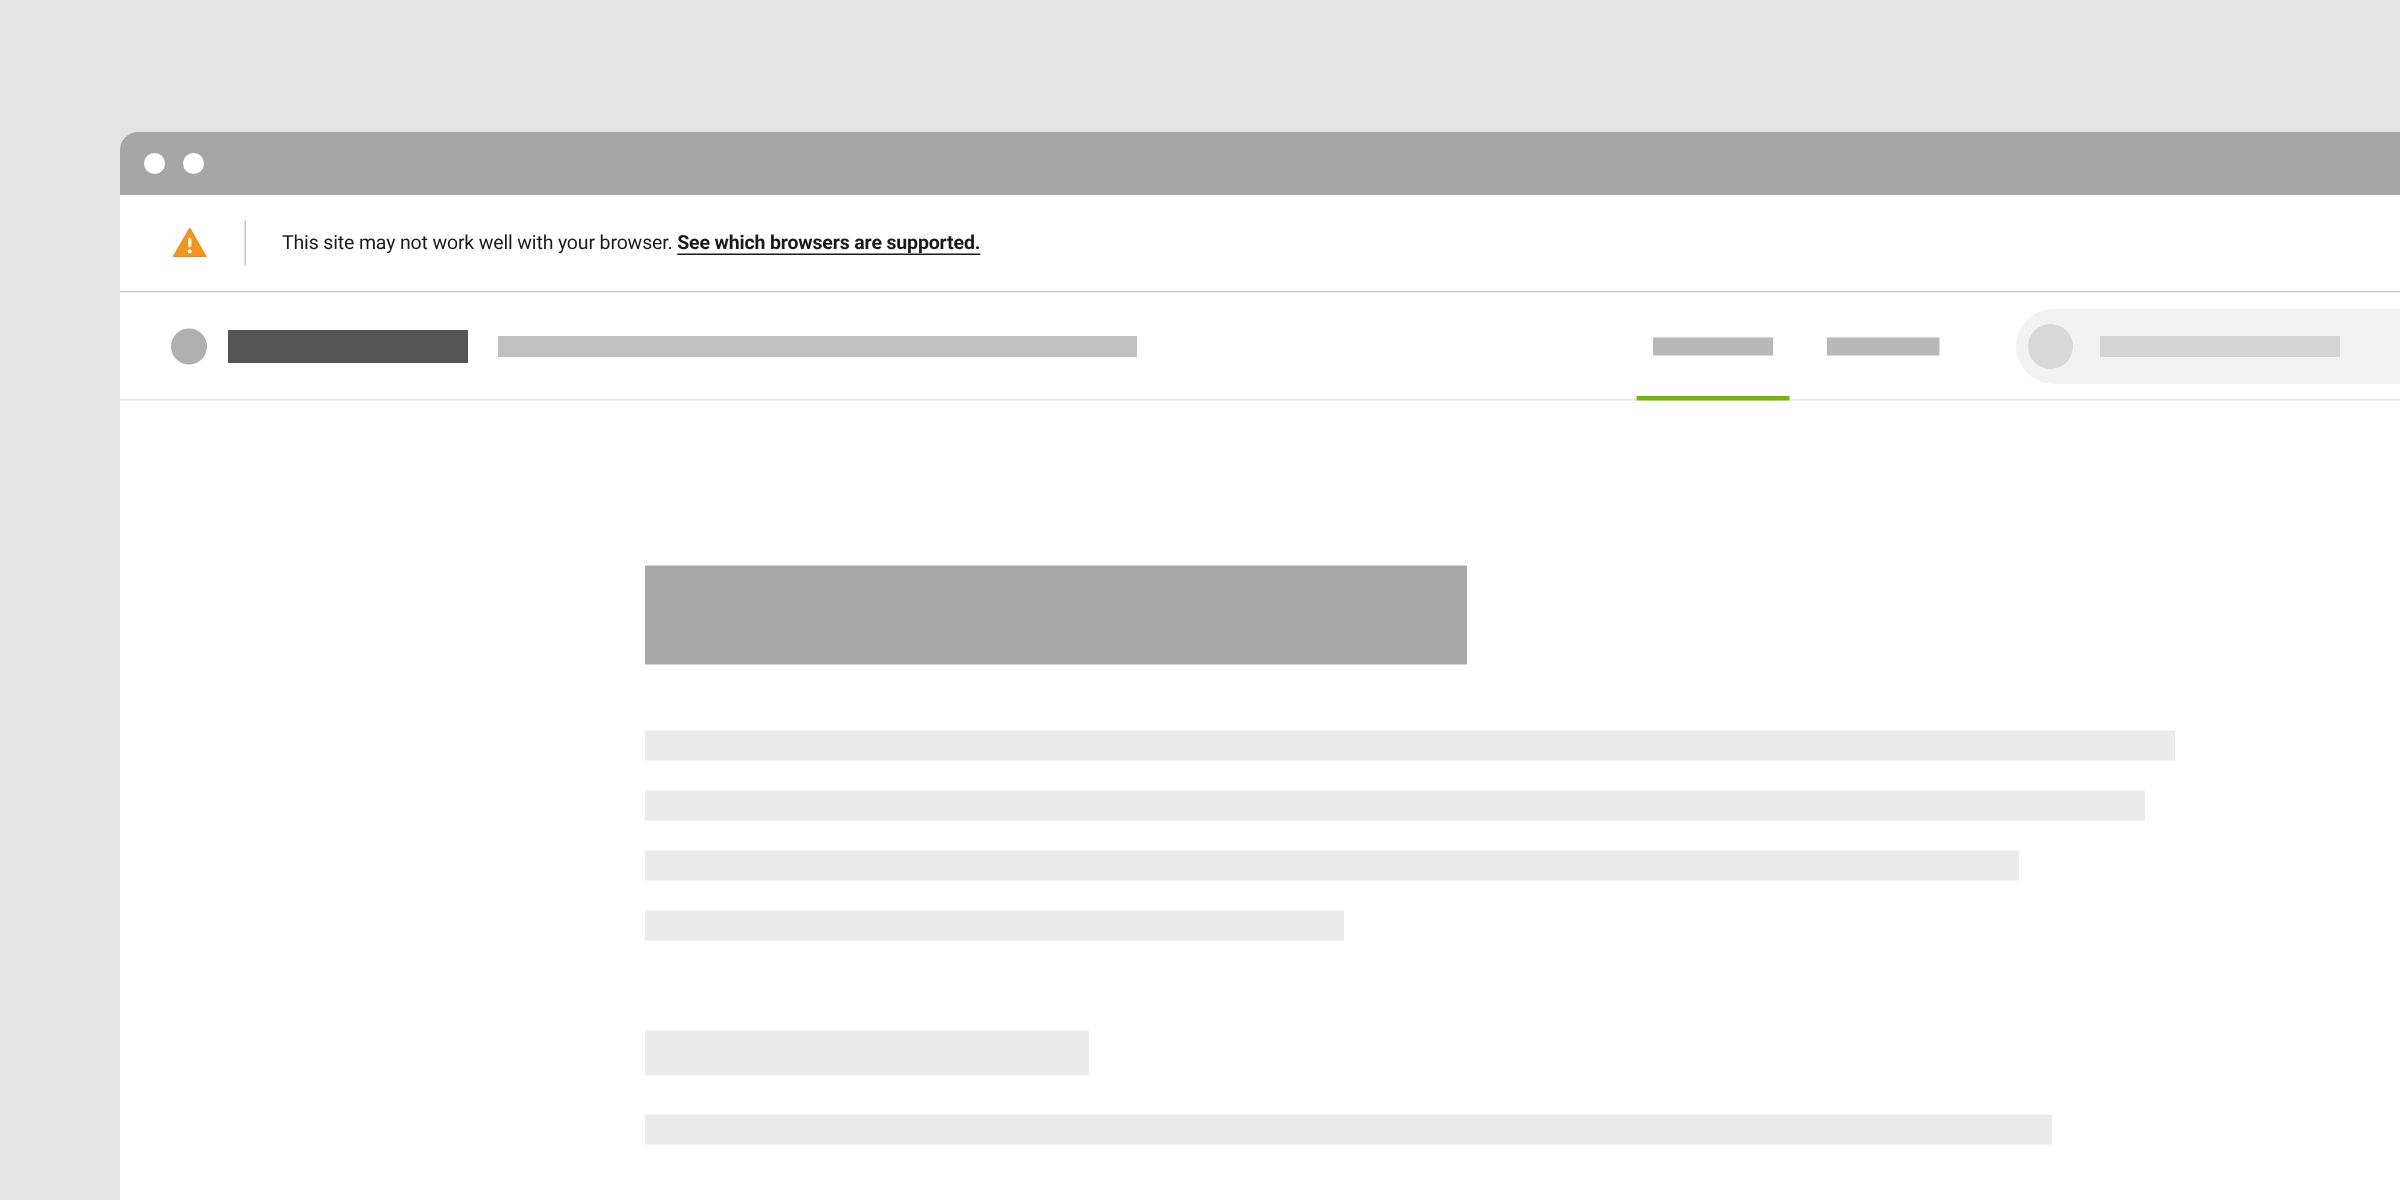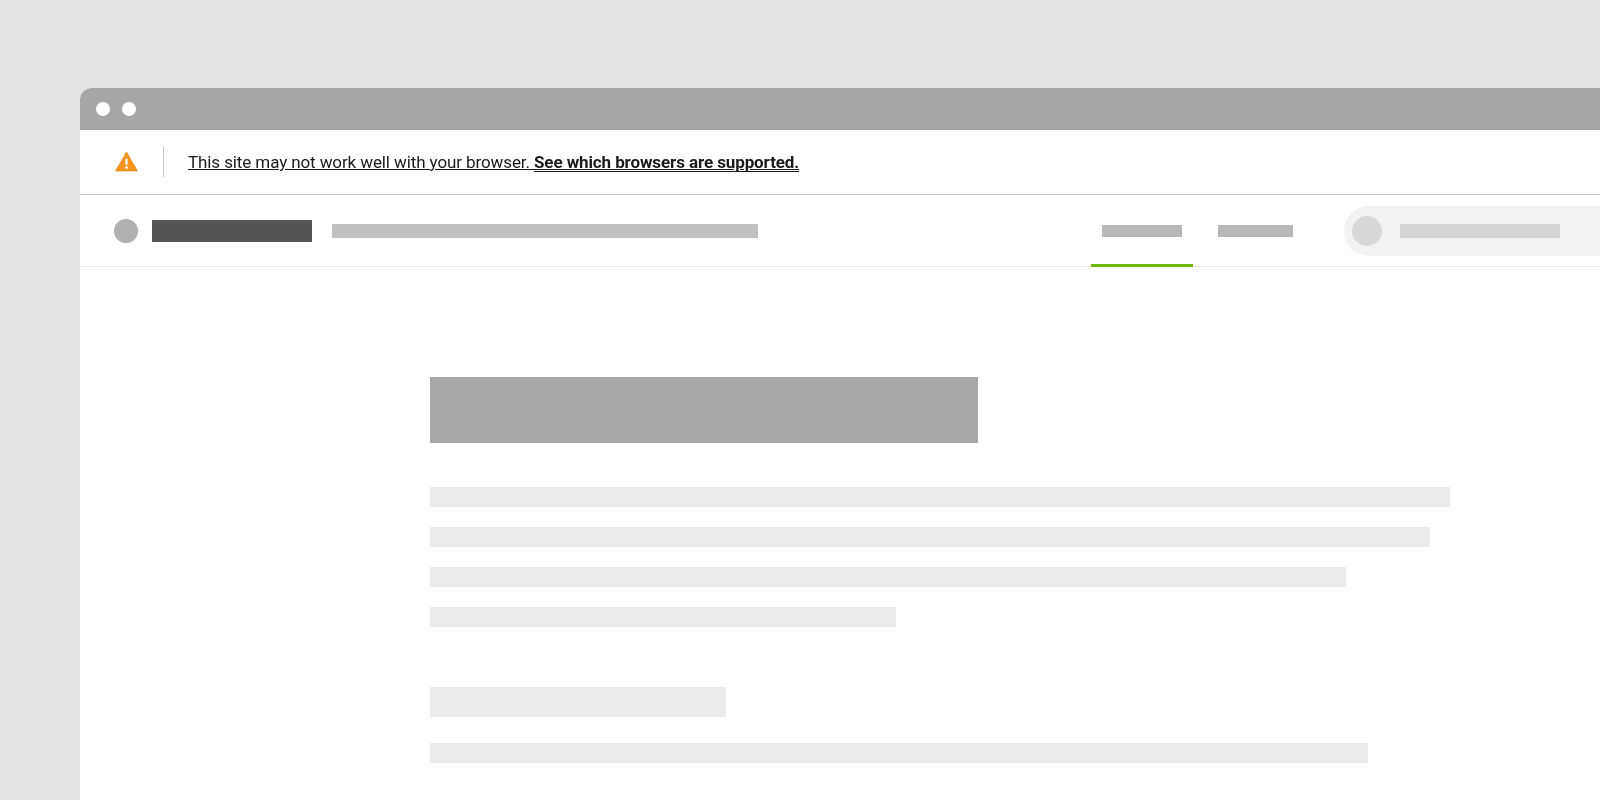--- a/index.html
+++ b/index.html
@@ -50,24 +50,23 @@
   display: flex;
   align-items: center;
   justify-content: center;
 }
 .alert-divider {
   width: 1px;
   height: 30px;
   background: #c6c6c6;
 }
 .alert-text {
-  font-size: 17px;
+  font-size: 13px;
   color: #1a1a1a;
   letter-spacing: -0.1px;
-  text-decoration: underline;
 }
 .alert-link {
   font-weight: 700;
   text-decoration: underline;
   text-underline-offset: 3px;
   color: #1a1a1a;
   cursor: pointer;
 }
 
 .nav-bar {

